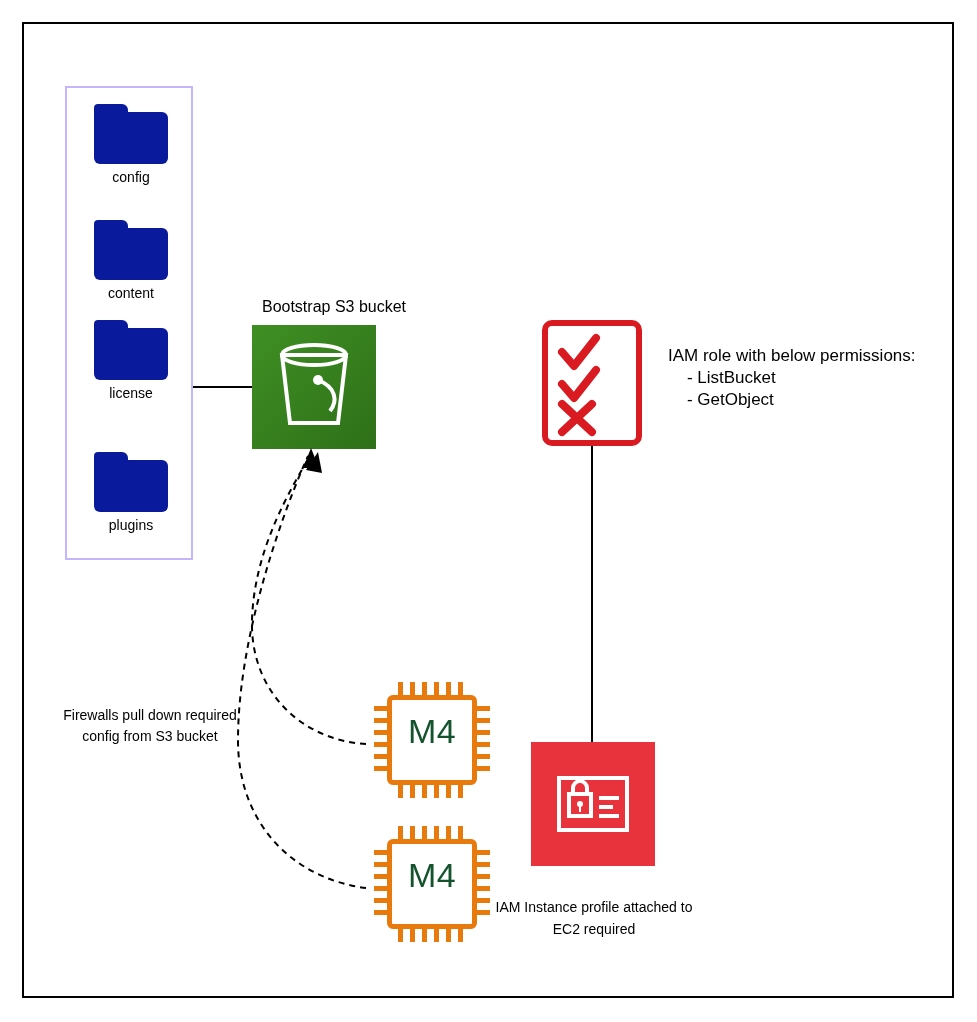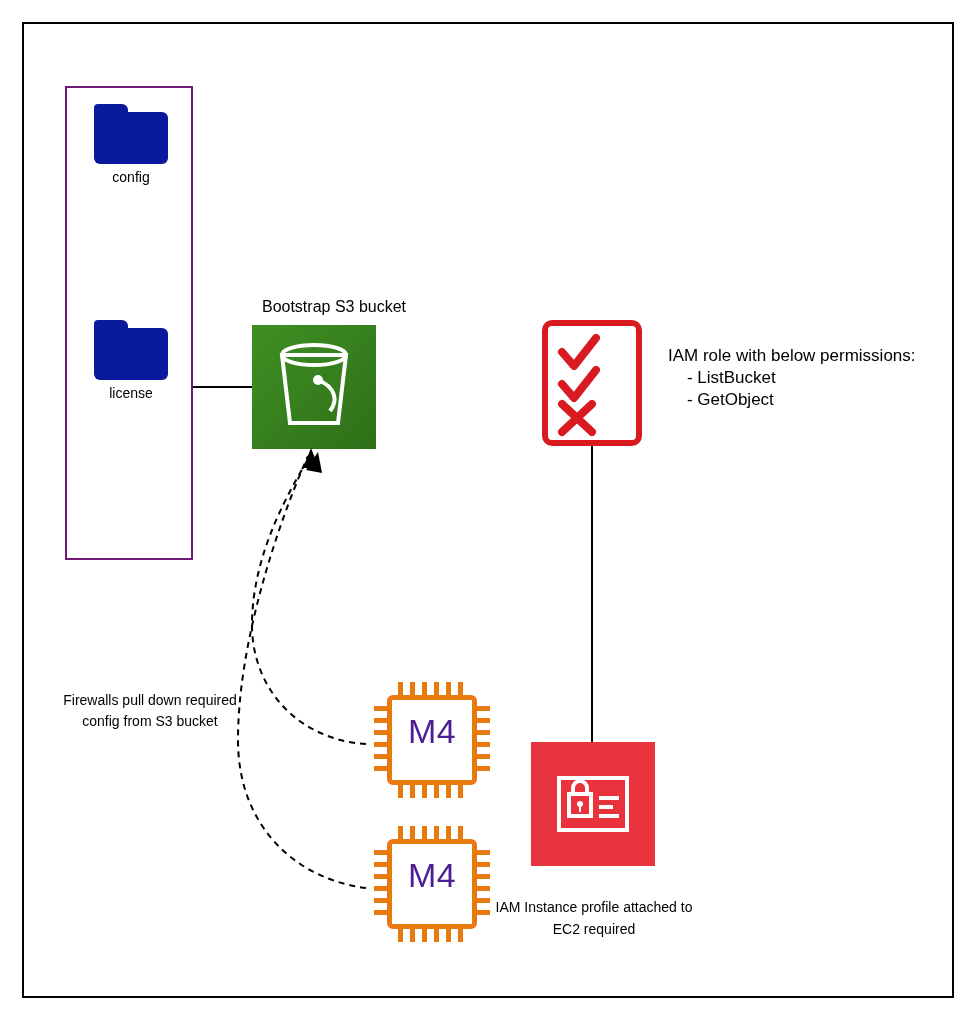--- a/index.html
+++ b/index.html
@@ -25,21 +25,21 @@
     height: 976px;
     border: 2px solid #000000;
     box-sizing: border-box;
   }
   .folder-box {
     position: absolute;
     left: 65px;
     top: 86px;
     width: 128px;
     height: 474px;
-    border: 2px solid #701a75;
+    border: 2px solid #c4b5fd;
     box-sizing: border-box;
     background: #ffffff;
     text-decoration: underline;
   }
   .folder-item {
     position: absolute;
     left: 0;
     width: 128px;
     text-align: center;
   }
@@ -152,30 +152,30 @@
     box-sizing: border-box;
     background: #ffffff;
   }
   .chip .chip-label {
     position: absolute;
     left: 0;
     top: 34px;
     width: 124px;
     text-align: center;
     font-size: 34px;
-    color: #4c1d95;
+    color: #14532d;
     font-weight: normal;
     letter-spacing: 0.5px;
   }
 
   
   .pull-label {
     position: absolute;
     left: 55px;
-    top: 690px;
+    top: 705px;
     width: 190px;
     text-align: center;
     font-size: 14px;
     color: #000000;
     line-height: 21px;
   }
   svg.overlay {
     position: absolute;
     left: 0;
     top: 0;
@@ -192,26 +192,40 @@
   <div class="outer-frame"></div>
 
   <div class="folder-box">
     <div class="folder-item" style="top:16px;">
       <div class="folder-icon">
         <div class="tab"></div>
           <div class="body"></div>
       </div>
       <div class="folder-label">config</div>
     </div>
+    <div class="folder-item" style="top:132px;">
+      <div class="folder-icon">
+        <div class="tab"></div>
+          <div class="body"></div>
+      </div>
+      <div class="folder-label">content</div>
+    </div>
     <div class="folder-item" style="top:232px;">
       <div class="folder-icon">
         <div class="tab"></div>
           <div class="body"></div>
       </div>
       <div class="folder-label">license</div>
+    </div>
+    <div class="folder-item" style="top:364px;">
+      <div class="folder-icon">
+        <div class="tab"></div>
+          <div class="body"></div>
+      </div>
+      <div class="folder-label">plugins</div>
     </div>
   </div>
 
   <div class="s3-title">Bootstrap S3 bucket</div>
   <div class="s3-icon">
     <svg width="124" height="124" viewBox="0 0 124 124" aria-hidden="true">
       <path d="M30 30 L94 30 L86 98 L38 98 Z" fill="none" stroke="#ffffff" stroke-width="4"></path>
       <ellipse cx="62" cy="30" rx="32" ry="10" fill="none" stroke="#ffffff" stroke-width="4"></ellipse>
       <path d="M66 55 C84 62, 86 76, 78 86" fill="none" stroke="#ffffff" stroke-width="4"></path>
       <circle cx="66" cy="55" r="5" fill="#ffffff"></circle>

